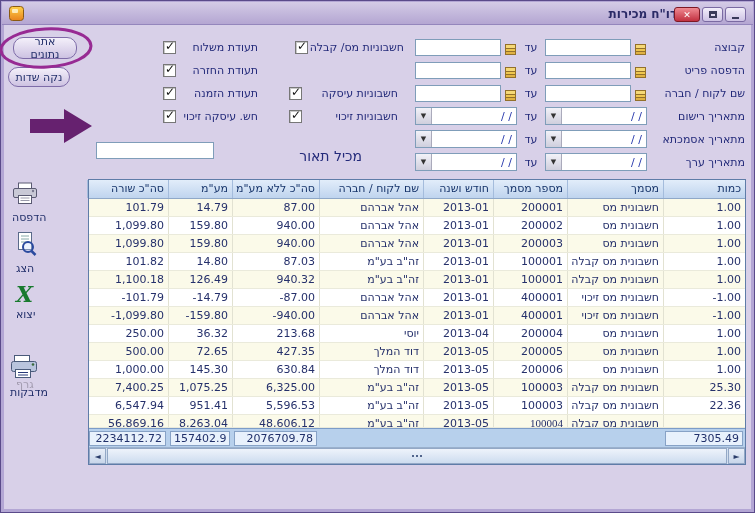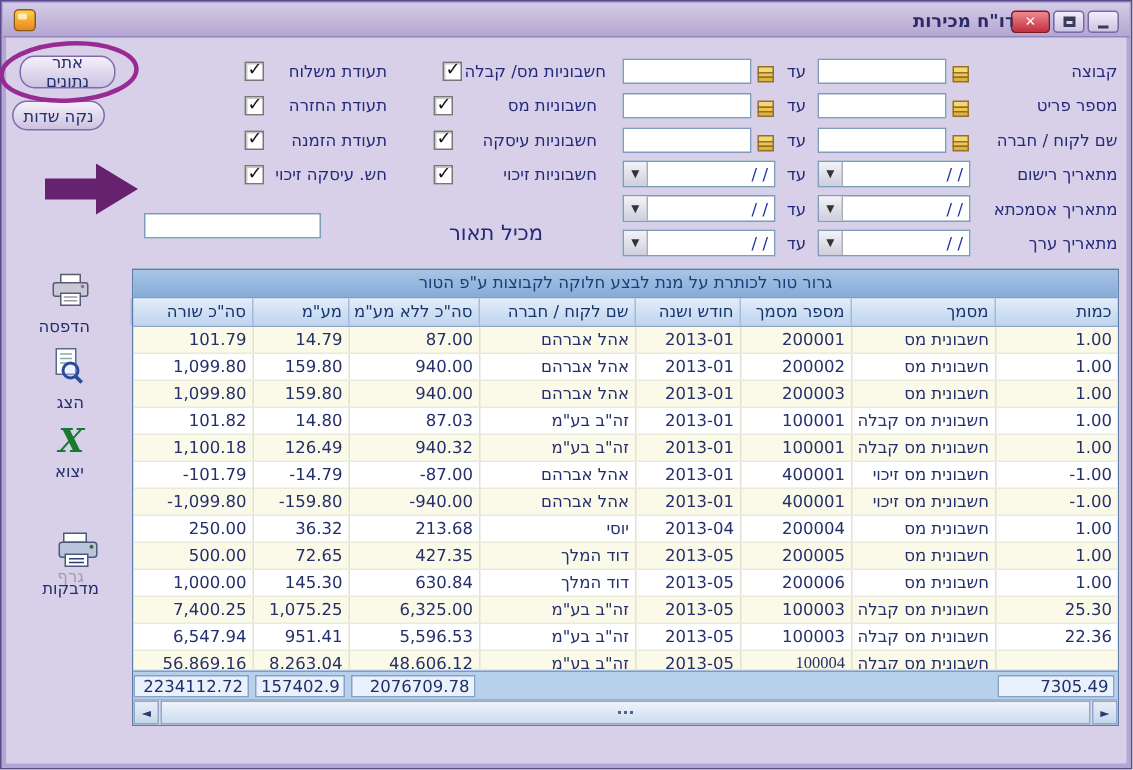--- a/index.html
+++ b/index.html
@@ -39,21 +39,21 @@
     box-shadow:inset 1px 1px 0 #c9c9c9;position:relative;}
   .checkbox.checked::after{content:"✓";position:absolute;left:1px;top:-3px;font-size:12px;
     font-weight:bold;color:#111;}
   .contains-label{position:absolute;right:393px;top:148px;font-size:14px;color:#232a7a;}
   .contains-input{position:absolute;left:96px;top:142px;width:118px;height:17px;
     border:1px solid #7f9db9;background:#fff;font-size:11px;color:#2233aa;font-family:inherit;}
   
   .lav-btn{position:absolute;height:22px;border:1px solid #7e6ca8;border-radius:10px;
     background:linear-gradient(#f4f0fa,#cdc2e2);font-size:11px;color:#23306b;
     display:flex;align-items:center;justify-content:center;cursor:default;font-family:inherit;}
-  .action{position:absolute;text-align:right;}
+  .action{position:absolute;text-align:left;}
   .action .albl{display:block;font-size:11px;color:#23306b;margin-top:2px;}
   .action.disabled .albl{color:#a39cb0;}
   .excel-x{font-family:"DejaVu Serif","Liberation Serif",serif;font-weight:bold;font-style:italic;
     font-size:22px;color:#187a2e;line-height:24px;display:block;}
   
   .grid{position:absolute;left:88px;top:179px;width:658px;border:1px solid #5f7ca8;background:#fff;}
   .groupbar{height:19px;background:linear-gradient(#a9c4e6,#86abd6);border-bottom:1px solid #7c9cc8;
     font-size:11px;color:#1b3e79;text-align:center;line-height:18px;}
   .ghead{height:19px;display:flex;background:linear-gradient(#e2edfa,#bfd4ee);
     border-bottom:1px solid #8fa8c8;}
@@ -127,21 +127,21 @@
     <input class="tinput" value="" style="">
     <span class="until">עד</span>
     <span class="licon"><svg width="13" height="13">
           <rect x="1.5" y="1.5" width="10" height="4" fill="#f5d876" stroke="#93702a"></rect>
           <rect x="1.5" y="5.5" width="10" height="3" fill="#eec64f" stroke="#93702a"></rect>
           <rect x="1.5" y="8.5" width="10" height="3" fill="#e0b243" stroke="#93702a"></rect>
         </svg></span>
     <input class="tinput" value="" style="">
   </div>
   <div class="frow" style="top:61px">
-    <span class="flabel">מספר פריט</span>
+    <span class="flabel">הדפסה פריט</span>
     <span class="licon"><svg width="13" height="13">
           <rect x="1.5" y="1.5" width="10" height="4" fill="#f5d876" stroke="#93702a"></rect>
           <rect x="1.5" y="5.5" width="10" height="3" fill="#eec64f" stroke="#93702a"></rect>
           <rect x="1.5" y="8.5" width="10" height="3" fill="#e0b243" stroke="#93702a"></rect>
         </svg></span>
     <input class="tinput" value="" style="">
     <span class="until">עד</span>
     <span class="licon"><svg width="13" height="13">
           <rect x="1.5" y="1.5" width="10" height="4" fill="#f5d876" stroke="#93702a"></rect>
           <rect x="1.5" y="5.5" width="10" height="3" fill="#eec64f" stroke="#93702a"></rect>
@@ -198,24 +198,20 @@
     </div>
     <span class="until">עד</span>
     <div class="combo">
       <span class="cval">/ /</span>
       <span class="carrow">▼</span>
     </div>
   </div>
 
   <div class="chkrow" style="top:38px;right:351px">
     <span class="chklabel wA">חשבוניות מס/ קבלה</span>
-    <span class="checkbox checked"></span>
-  </div>
-  <div class="chkrow" style="top:61px;right:357px">
-    <span class="chklabel wA">חשבוניות מס</span>
     <span class="checkbox checked"></span>
   </div>
   <div class="chkrow" style="top:84px;right:357px">
     <span class="chklabel wA">חשבוניות עיסקה</span>
     <span class="checkbox checked"></span>
   </div>
   <div class="chkrow" style="top:107px;right:357px">
     <span class="chklabel wA">חשבוניות זיכוי</span>
     <span class="checkbox checked"></span>
   </div>
@@ -275,21 +271,20 @@
           <rect x="1.5" y="7.5" width="25" height="10" rx="2" fill="#b9c4dd" stroke="#4a5a7a"></rect>
           <rect x="5.5" y="15.5" width="15" height="8" fill="#fff" stroke="#4a5a7a"></rect>
           <line x1="8" y1="18.5" x2="18" y2="18.5" stroke="#2a3a7a"></line>
           <line x1="8" y1="21" x2="18" y2="21" stroke="#2a3a7a"></line>
           <circle cx="23" cy="10.5" r="1.3" fill="#3a6a3a"></circle>
         </svg></span>
     <span class="albl">מדבקות</span>
   </div>
 
   <div class="grid">
-    <div class="groupbar">גרור טור לכותרת על מנת לבצע חלוקה לקבוצות ע"פ הטור</div>
     <div class="ghead">
       <span class="hcell" style="width:82px">כמות</span>
       <span class="hcell" style="width:96px">מסמך</span>
       <span class="hcell" style="width:74px">מספר מסמך</span>
       <span class="hcell" style="width:70px">חודש ושנה</span>
       <span class="hcell" style="width:104px">שם לקוח / חברה</span>
       <span class="hcell" style="width:87px">סה"כ ללא מע"מ</span>
       <span class="hcell" style="width:64px">מע"מ</span>
       <span class="hcell" style="width:81px">סה"כ שורה</span>
     </div>

